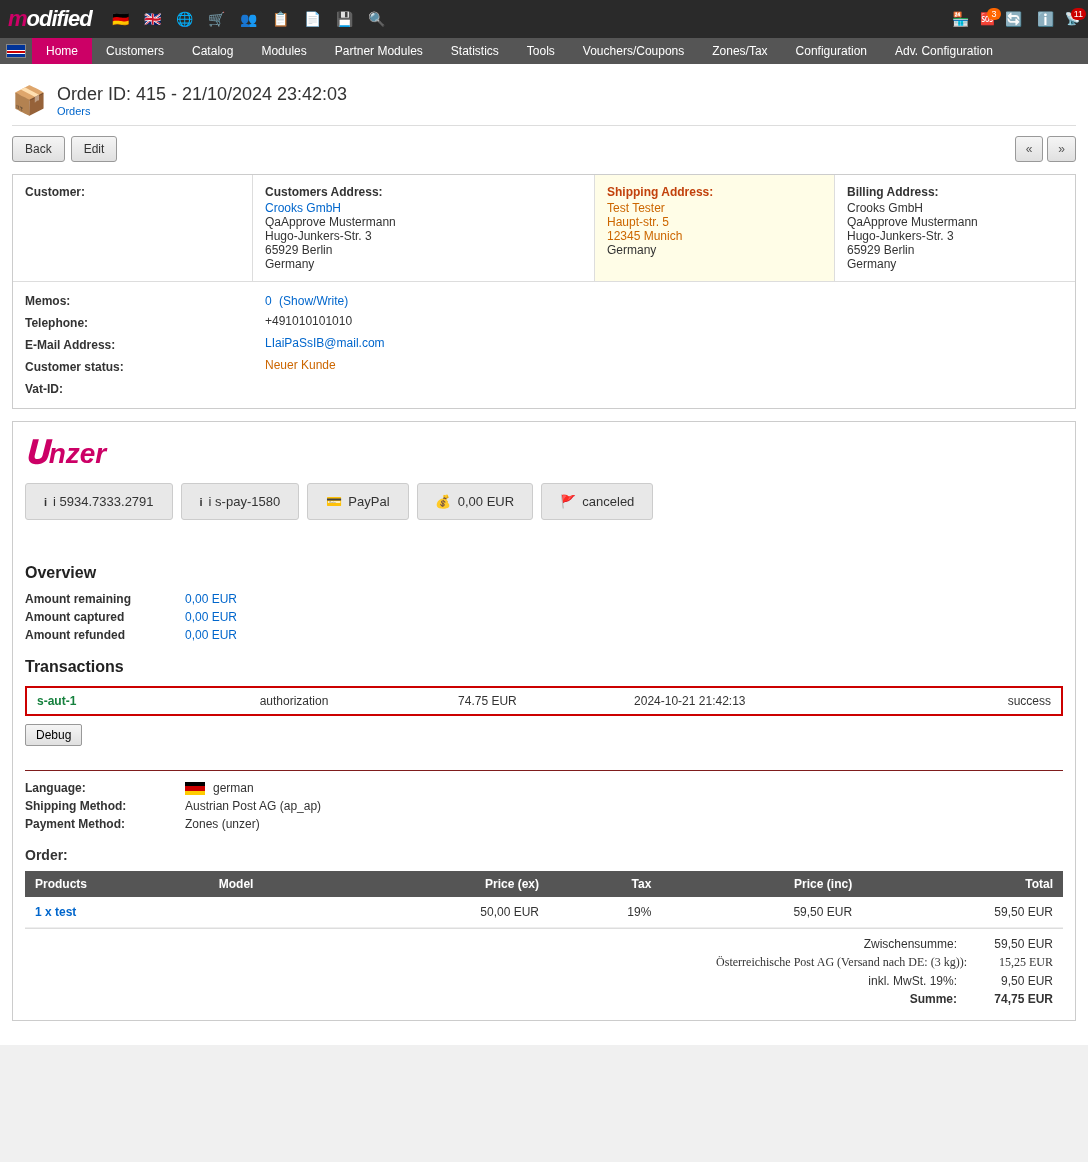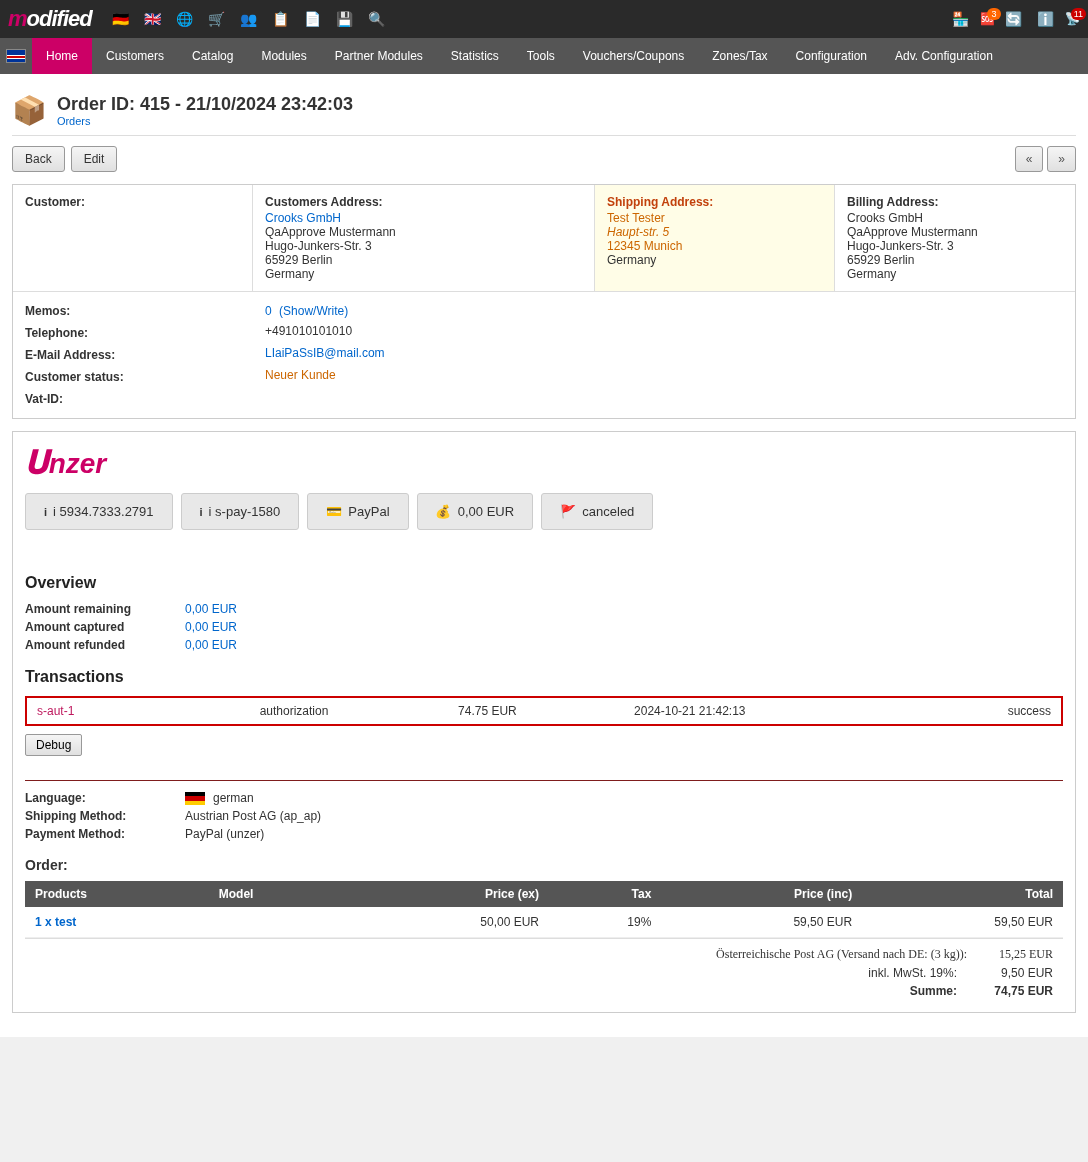--- a/index.html
+++ b/index.html
@@ -10,31 +10,31 @@
     .logo { color: #fff; font-size: 22px; font-weight: bold; font-style: italic; letter-spacing: -1px; margin-right: 10px; }
     .logo span { color: #cc0066; }
     .top-icons { display: flex; gap: 6px; align-items: center; }
     .top-icon { width: 26px; height: 20px; display: flex; align-items: center; justify-content: center; font-size: 14px; }
     .top-icon-badge { position: relative; display: inline-flex; align-items: center; justify-content: center; }
     .badge { position: absolute; top: -4px; right: -6px; background: #cc0000; color: #fff; font-size: 9px; border-radius: 8px; padding: 1px 3px; min-width: 14px; text-align: center; }
     .badge-orange { background: #ff6600; }
     .spacer { flex: 1; }
 
     
-    .menu-bar { background: #555; display: flex; align-items: stretch; height: 36px; }
+    .menu-bar { background: #555; display: flex; align-items: stretch; height: 26px; }
     .menu-item { padding: 0 14px; display: flex; align-items: center; color: #fff; font-size: 12px; cursor: pointer; white-space: nowrap; text-decoration: none; }
     .menu-item.active { background: #cc0066; }
 
     
     .main-content { background: #fff; margin: 0; padding: 12px; }
 
     
     .page-header { display: flex; align-items: flex-start; gap: 10px; margin-bottom: 10px; padding: 8px 0; border-bottom: 1px solid #ddd; }
     .page-header-icon { font-size: 28px; color: #666; }
-    .page-title { font-size: 18px; font-weight: bold; color: #333; }
+    .page-title { font-size: 18px; font-weight: normal; color: #333; }
     .page-subtitle { font-size: 11px; color: #0066cc; }
 
     
     .action-bar { display: flex; justify-content: space-between; align-items: center; margin-bottom: 12px; }
     .action-bar-left { display: flex; gap: 6px; }
     .action-bar-right { display: flex; gap: 4px; }
     .btn { padding: 5px 12px; border: 1px solid #999; background: linear-gradient(to bottom, #f5f5f5, #e0e0e0); color: #333; cursor: pointer; font-size: 12px; border-radius: 3px; }
     .btn-nav { padding: 5px 10px; border: 1px solid #999; background: linear-gradient(to bottom, #f5f5f5, #e0e0e0); color: #555; cursor: pointer; font-size: 12px; border-radius: 3px; }
 
     
@@ -192,21 +192,21 @@
           <span>Hugo-Junkers-Str. 3</span><br>
           <span>65929 Berlin</span><br>
           <span>Germany</span>
         </div>
       </div>
 
       <div class="info-cell shipping-cell">
         <div class="info-label" style="color:#c2410c;">Shipping Address:</div>
         <div class="info-value">
           <a class="link-blue" style="color:#cc6600;">Test Tester</a><br>
-          <a class="link-blue" style="color:#cc6600;font-style:italic;">Haupt-str. 5</a><br>
+          <a class="link-blue" style="color:#cc6600;">Haupt-str. 5</a><br>
           <a class="link-blue" style="color:#cc6600;">12345 Munich</a><br>
           <span>Germany</span>
         </div>
       </div>
 
       <div class="info-cell">
         <div class="info-label">Billing Address:</div>
         <div class="info-value">
           <span>Crooks GmbH</span><br>
           <span>QaApprove Mustermann</span><br>
@@ -279,21 +279,21 @@
         <span class="overview-label">Amount refunded</span>
         <span class="overview-value">0,00 EUR</span>
       </div>
     </div>
 
     <div class="transactions-section">
       <div class="section-title">Transactions</div>
       <table class="transactions-table">
         <tbody id="transactions-tbody">
             <tr class="tr-row-1">
-    <td style="color:#be185d;font-weight:normal;">s-aut-1</td>
+    <td style="color:#15803d;font-weight:bold;">s-aut-1</td>
     <td>authorization</td>
     <td>74.75 EUR</td>
     <td>2024-10-21 21:42:13</td>
     <td style="text-align:right;">success</td>
   </tr>
           </tbody>
       </table>
       <button class="debug-btn">Debug</button>
     </div>
 
@@ -304,21 +304,21 @@
           <span class="flag-de"></span>
           <span>german</span>
         </span>
       </div>
       <div class="meta-row">
         <span class="meta-label">Shipping Method:</span>
         <span class="meta-value">Austrian Post AG (ap_ap)</span>
       </div>
       <div class="meta-row">
         <span class="meta-label">Payment Method:</span>
-        <span class="meta-value">PayPal (unzer)</span>
+        <span class="meta-value">Zones (unzer)</span>
       </div>
     </div>
 
     <div class="order-section">
       <div class="order-title">Order:</div>
       <table class="order-table">
         <thead id="order-thead">
             <tr>
               <th>Products</th>
               <th>Model</th>
@@ -333,20 +333,24 @@
     <td style="color:#0066cc;font-weight:bold;">1 x  test</td>
     <td></td>
     <td style="text-align:right;">50,00 EUR</td>
     <td style="text-align:right;">19%</td>
     <td style="text-align:right;">59,50 EUR</td>
     <td style="text-align:right;">59,50 EUR</td>
   </tr>
           </tbody>
       </table>
       <div id="order-totals" style="border-top: 1px solid rgb(221, 221, 221); padding-top: 6px;">
+          <div style="display: flex; justify-content: flex-end; font-size: 12px; padding: 2px 10px; gap: 16px;">
+            <span>Zwischensumme:</span>
+            <span style="min-width: 80px; text-align: right;">59,50 EUR</span>
+          </div>
           <div style="display: flex; justify-content: flex-end; font-size: 12px; padding: 2px 10px; gap: 6px; font-family: Liberation Serif, serif;">
             <span>Österreichische Post AG (Versand nach DE: (3 kg)):</span>
             <span style="min-width: 80px; text-align: right;">15,25 EUR</span>
           </div>
           <div style="display: flex; justify-content: flex-end; font-size: 12px; padding: 2px 10px; gap: 16px;">
             <span>inkl. MwSt. 19%:</span>
             <span style="min-width: 80px; text-align: right;">9,50 EUR</span>
           </div>
           <div style="display: flex; justify-content: flex-end; font-size: 12px; padding: 2px 10px; gap: 16px;">
             <span style="font-weight: bold;">Summe:</span>

